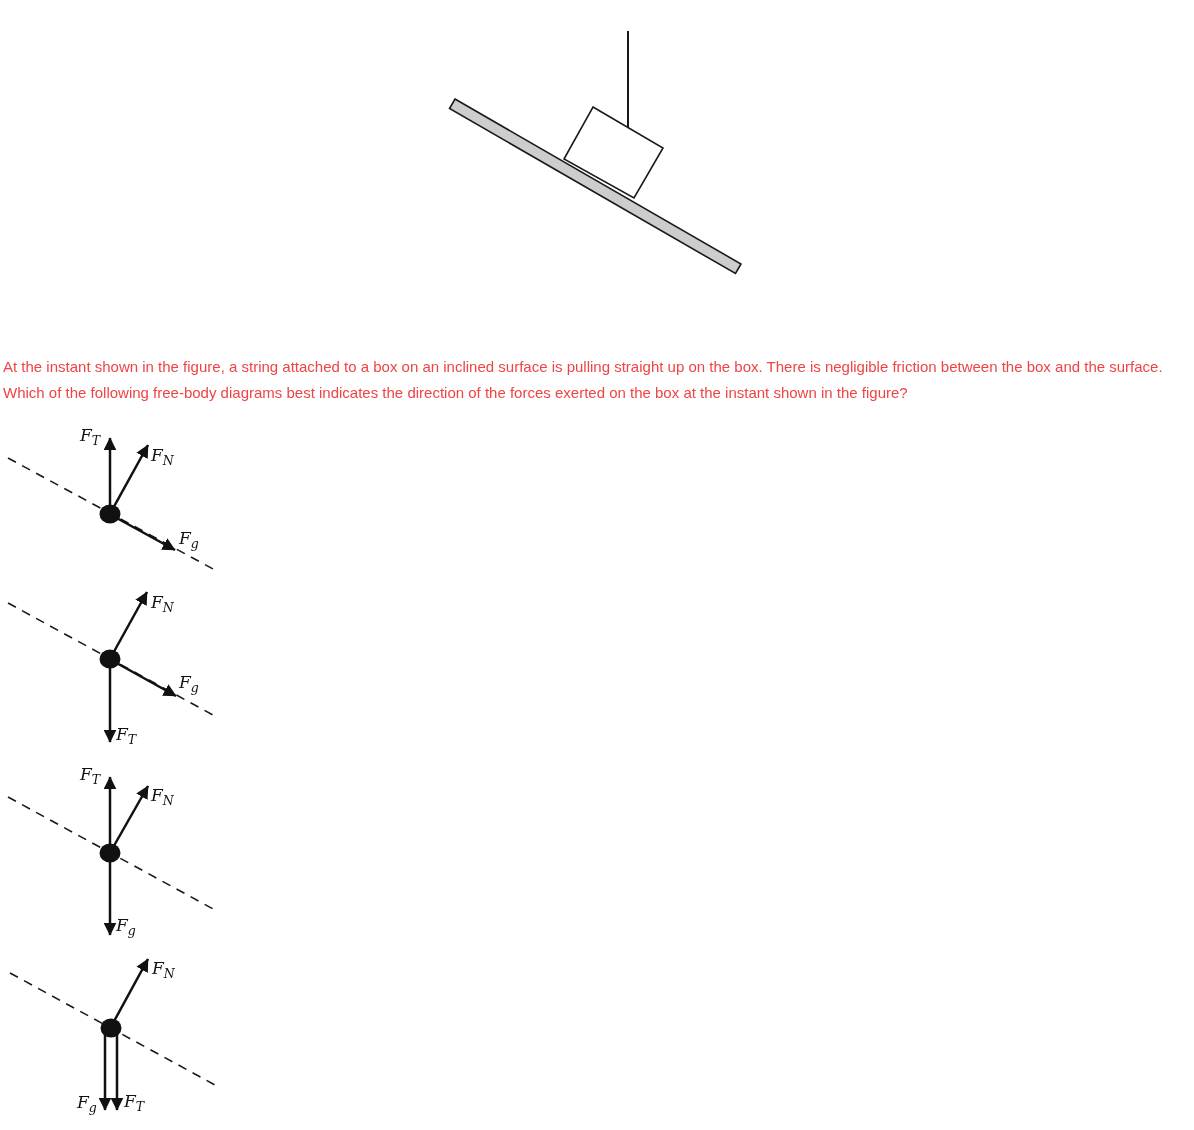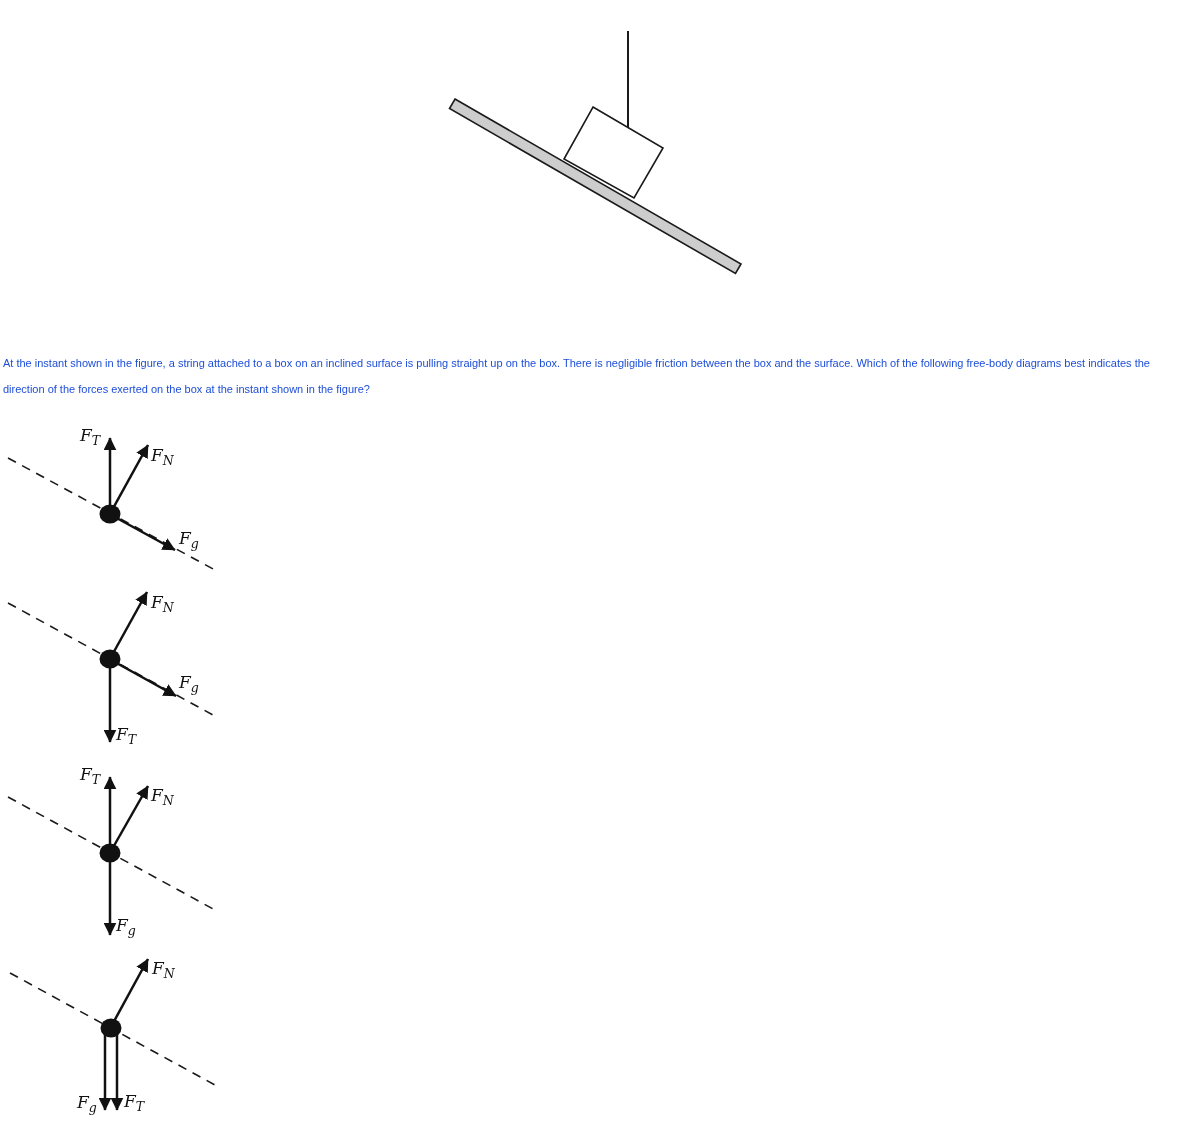--- a/index.html
+++ b/index.html
@@ -9,23 +9,23 @@
     width: 1194px;
     height: 1130px;
     background: #ffffff;
     overflow: hidden;
   }
   .question {
     position: absolute;
     left: 3px;
     top: 339px;
     width: 1184px;
-    font-size: 11px;
+    font-size: 15px;
     line-height: 26px;
-    color: #1d4ed8;
+    color: #ef4444;
   }
   svg.scene {
     position: absolute;
     left: 0;
     top: 0;
     width: 1194px;
     height: 1130px;
   }
   .ink-line { stroke: #1a1a1a; fill: none; }
   .dashed {

